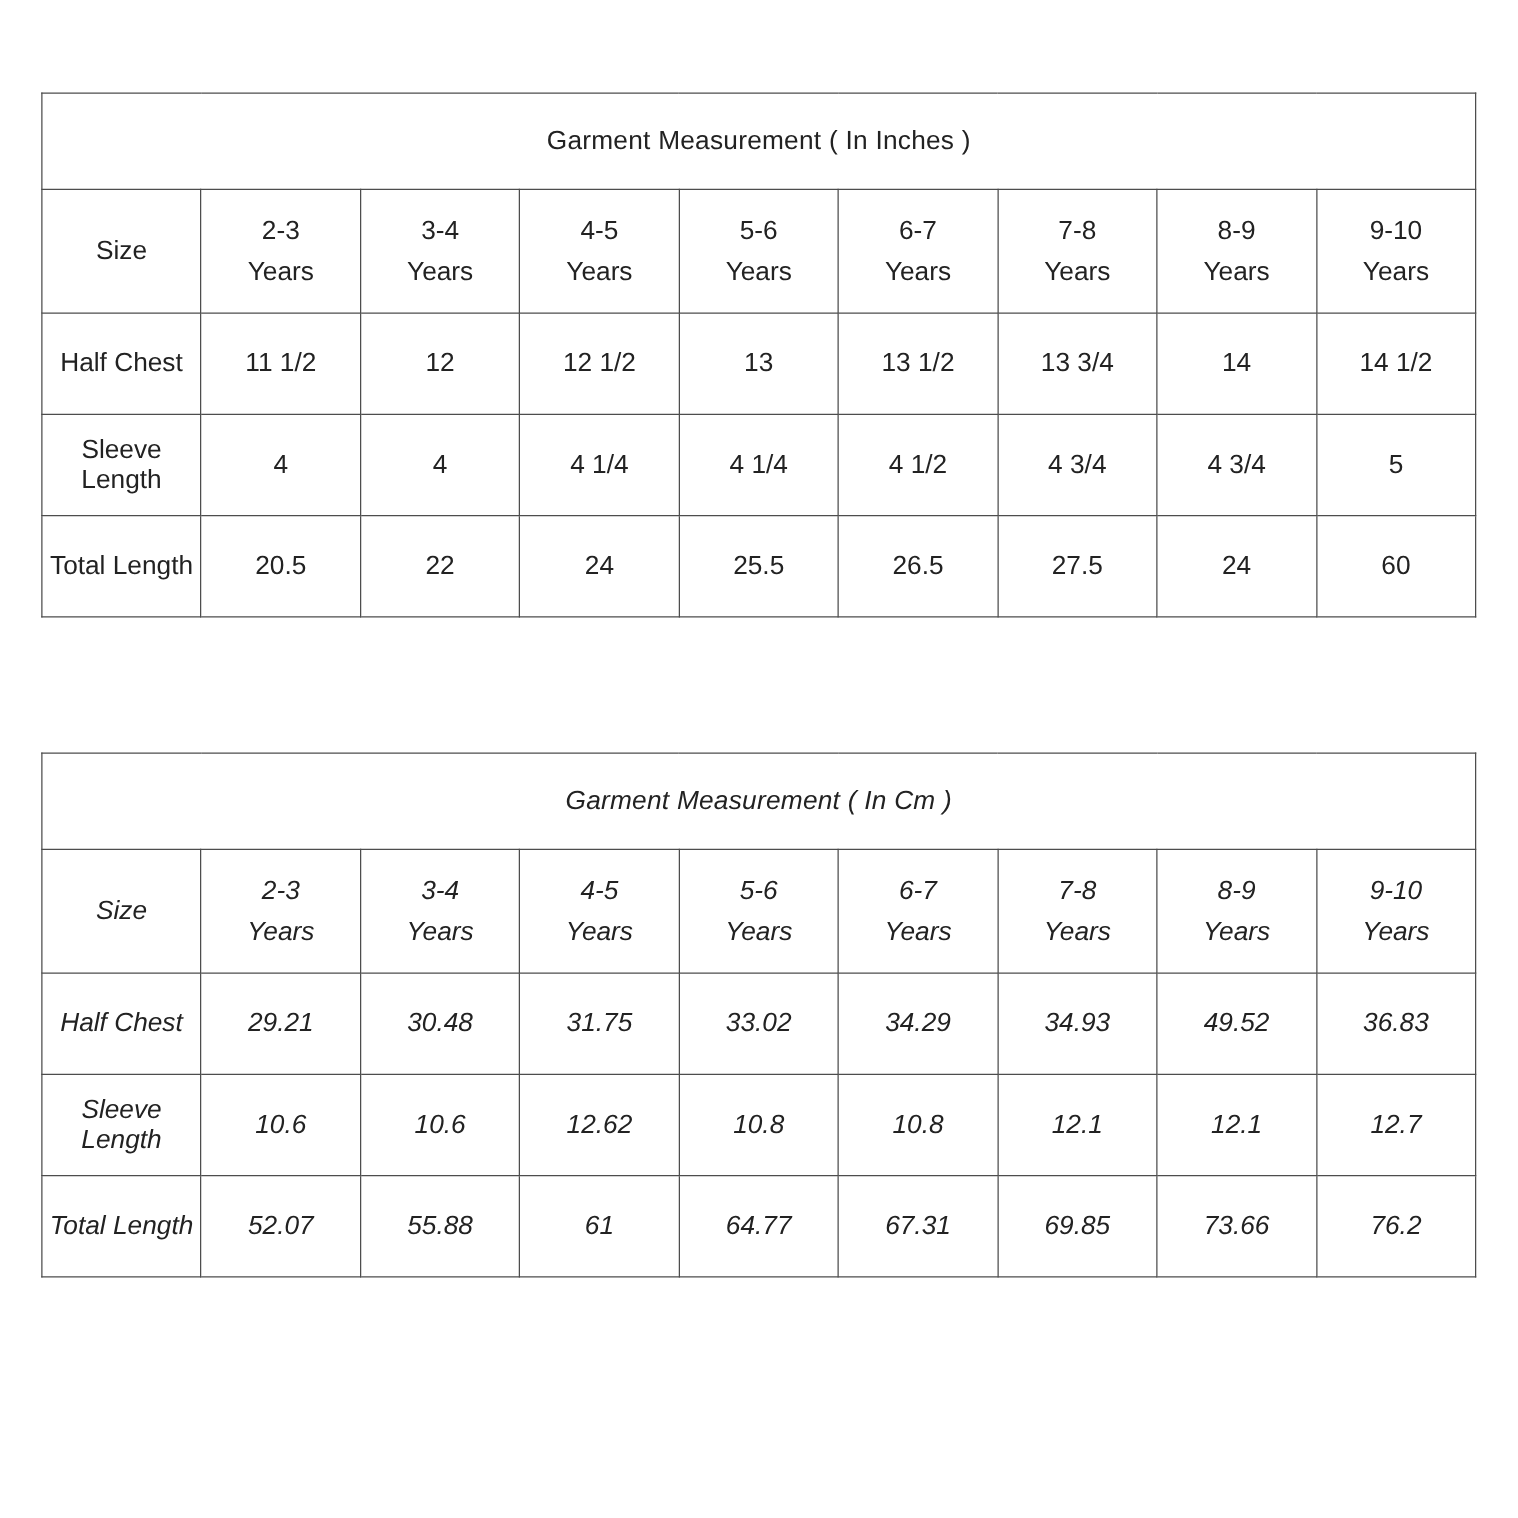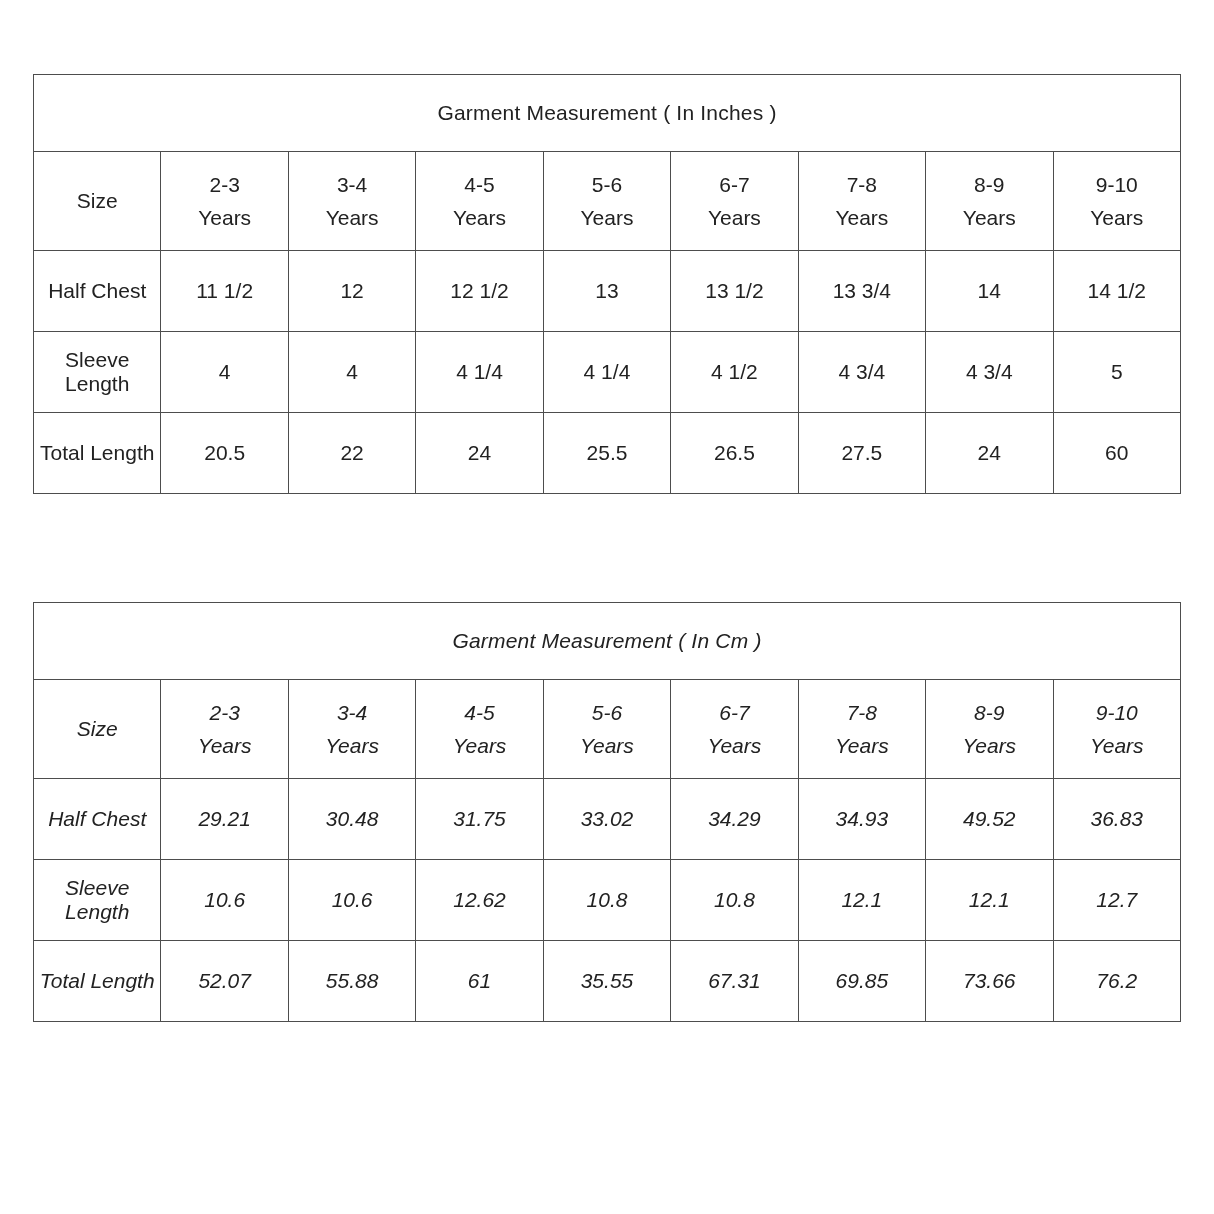--- a/index.html
+++ b/index.html
@@ -190,20 +190,20 @@
         <td class="val-cell">10.8</td>
         <td class="val-cell">12.1</td>
         <td class="val-cell">12.1</td>
         <td class="val-cell">12.7</td>
       </tr>
       <tr>
         <td class="label-cell val-cell">Total Length</td>
         <td class="val-cell">52.07</td>
         <td class="val-cell">55.88</td>
         <td class="val-cell">61</td>
-        <td class="val-cell">35.55</td>
+        <td class="val-cell">64.77</td>
         <td class="val-cell">67.31</td>
         <td class="val-cell">69.85</td>
         <td class="val-cell">73.66</td>
         <td class="val-cell">76.2</td>
       </tr>
     </tbody>
   </table>
 
 </body></html>

